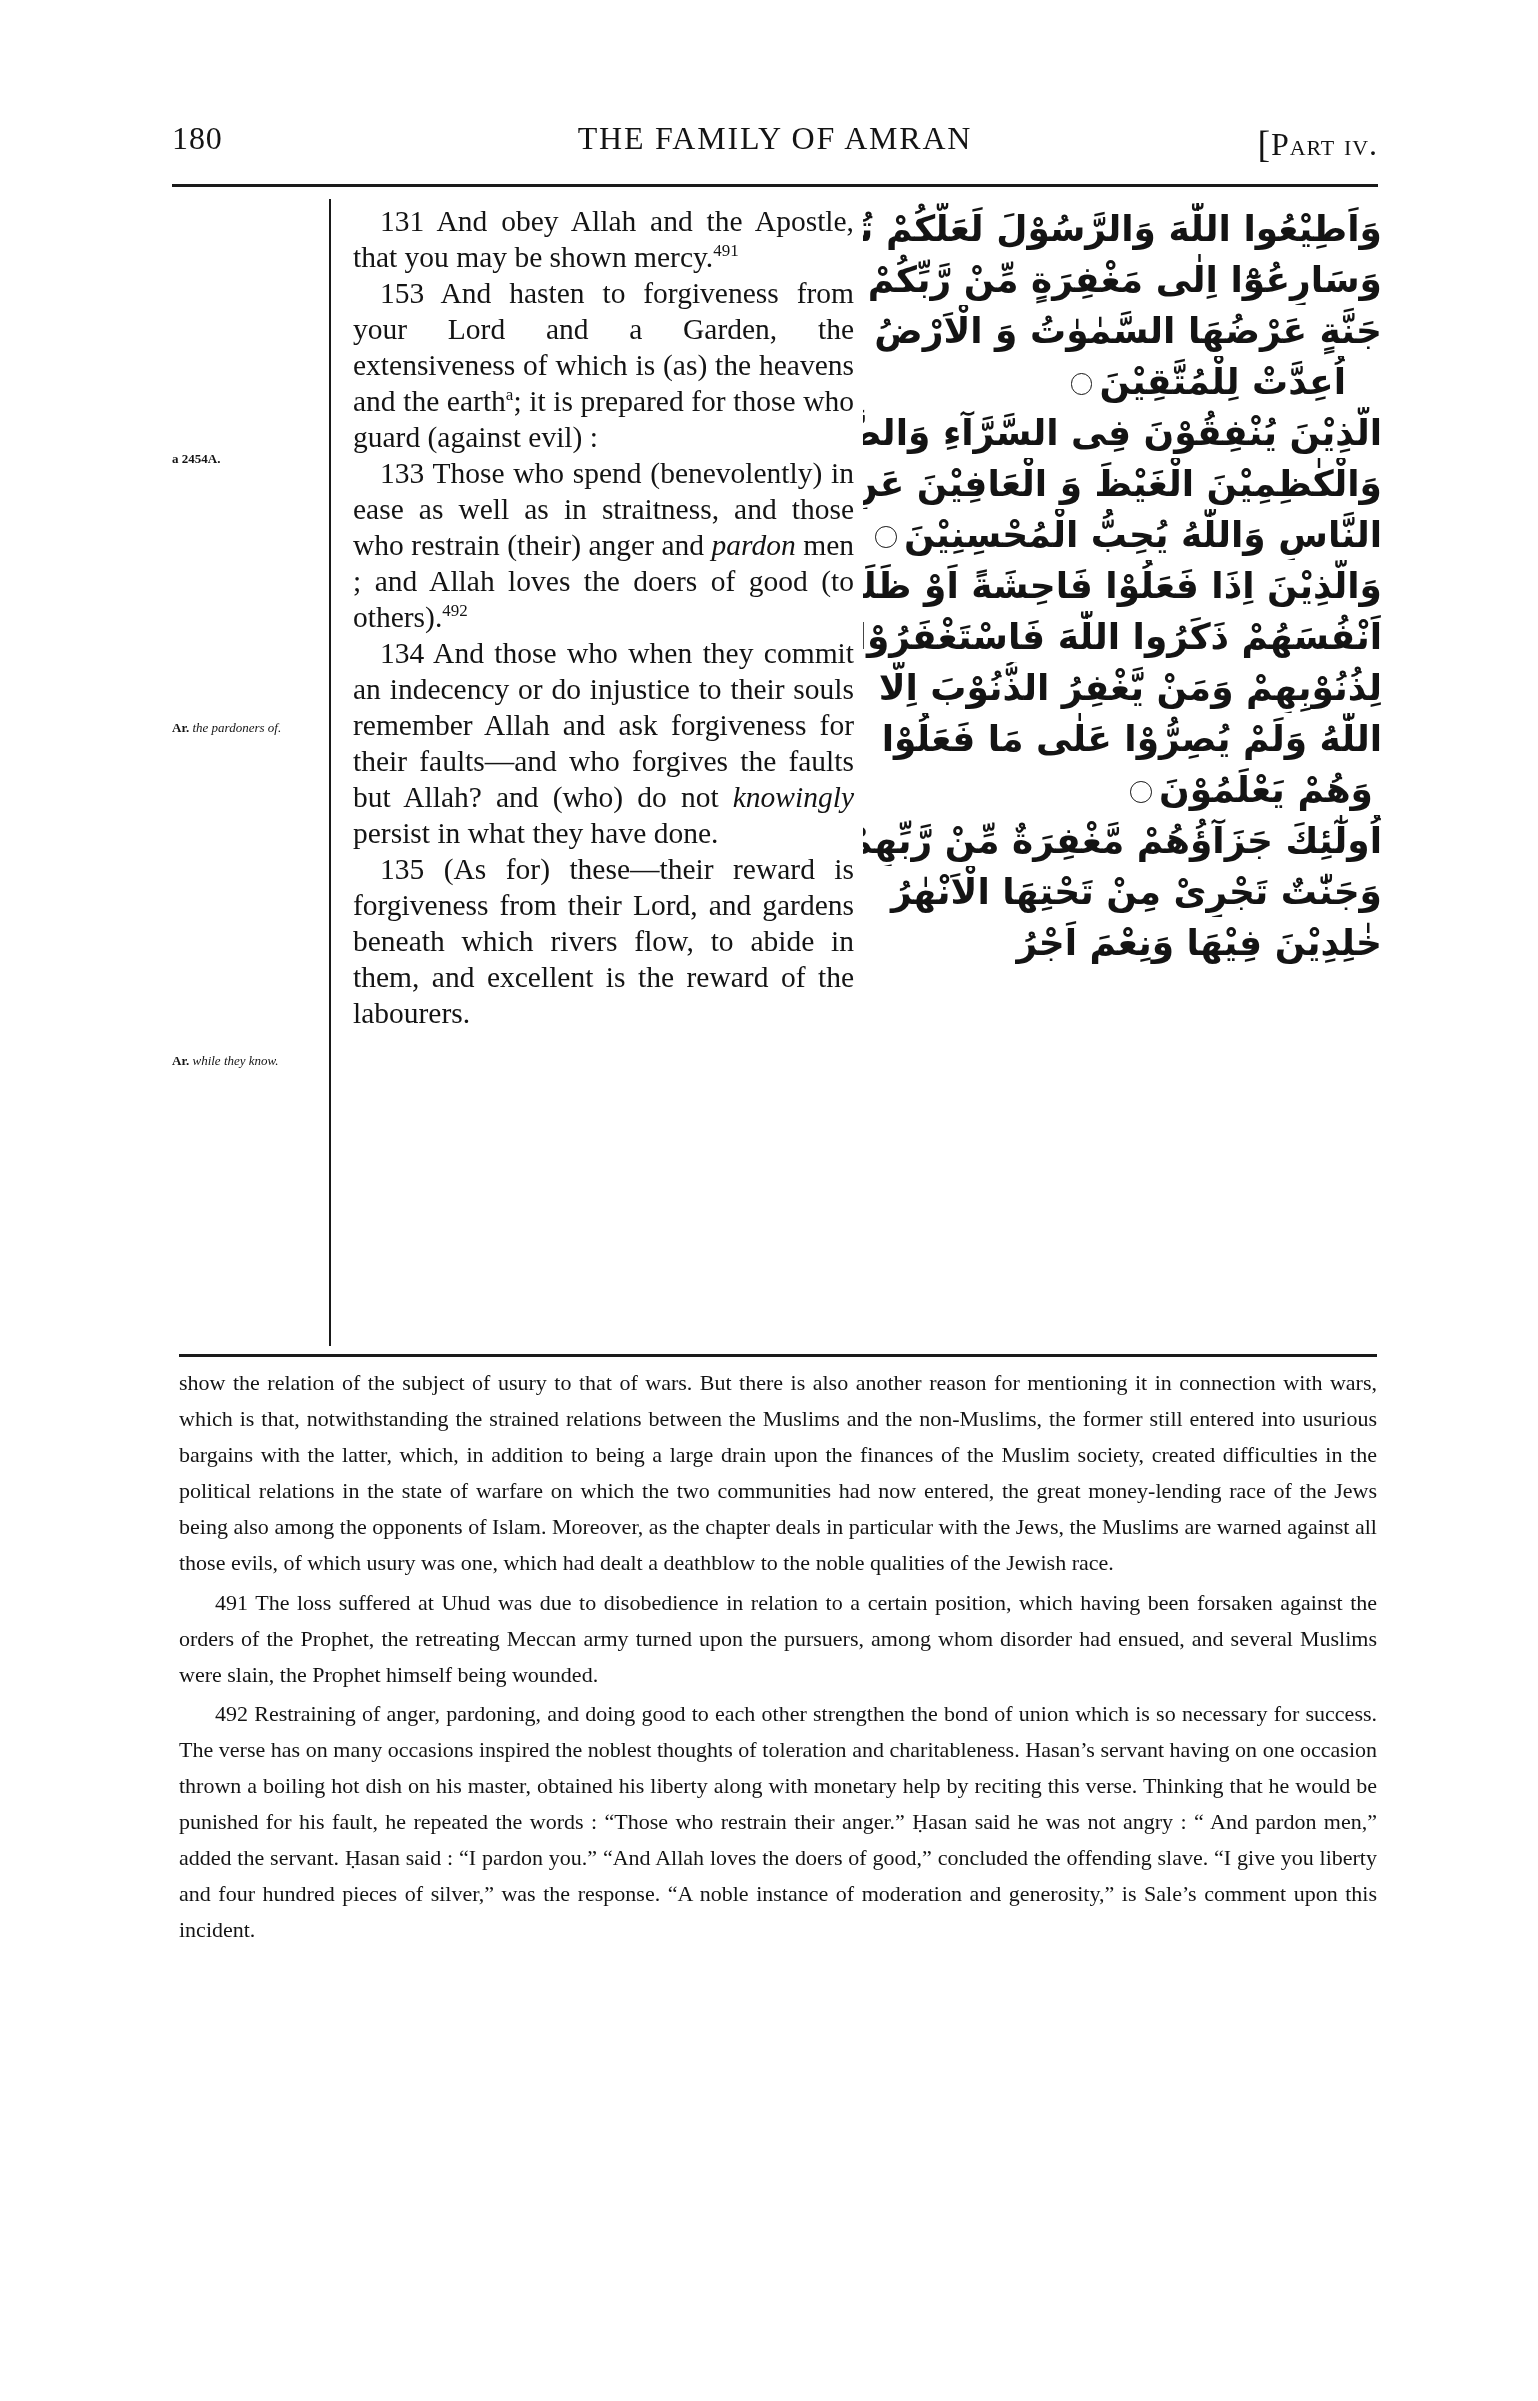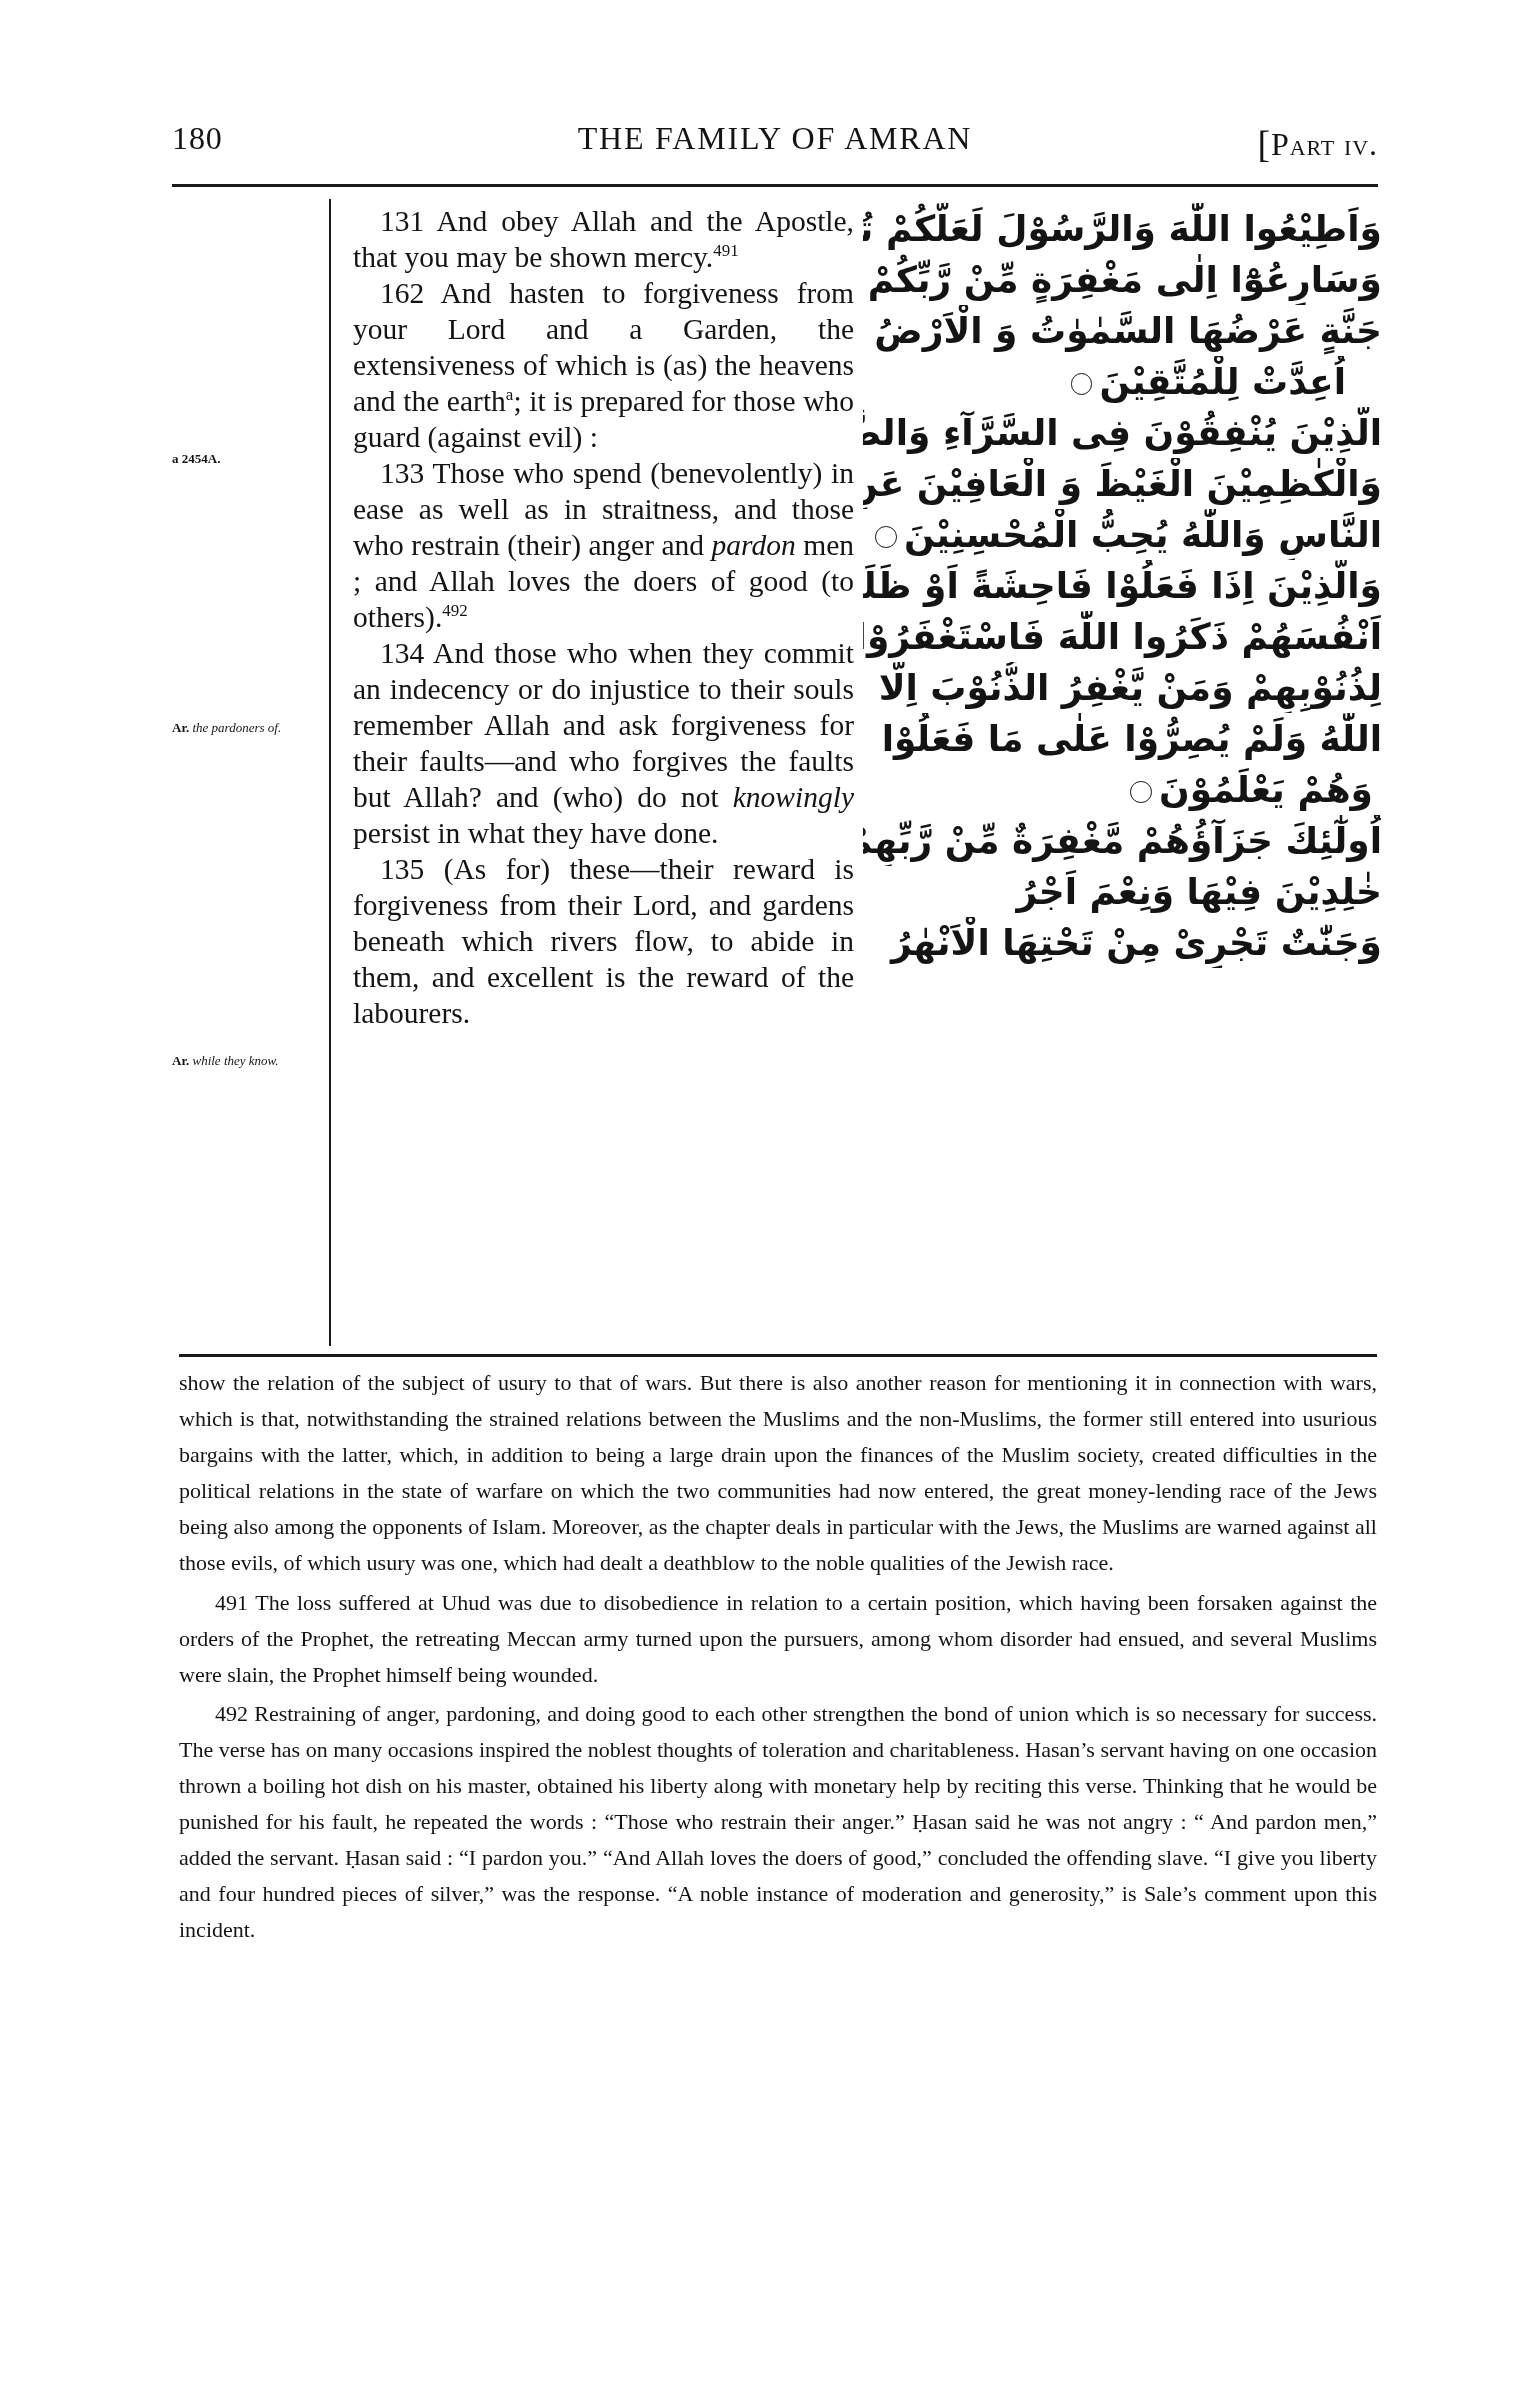--- a/index.html
+++ b/index.html
@@ -67,21 +67,21 @@
       <i style="display:inline; padding:0;">while they know.</i>
     </div>
   </div>
 
   <div class="english">
     <p>
       <span>131</span>
       <span>And obey Allah and the Apostle, that you may be shown mercy.</span><sup>491</sup>
     </p>
     <p>
-      <span>162</span>
+      <span>153</span>
       <span>And hasten to forgiveness from your Lord and a Garden, the extensiveness of which is (as) the heavens and the earth</span><sup>a</sup><span>; it is prepared for those who guard (against evil) :</span>
     </p>
     <p>
       <span>133</span>
       <span>Those who spend (benevolently) in ease as well as in straitness, and those who restrain (their) anger and</span>
       <i>pardon</i>
       <span>men ; and Allah loves the doers of good (to others).</span><sup>492</sup>
     </p>
     <p>
       <span>134</span>
@@ -102,22 +102,22 @@
     <span class="aline" style="padding-right:36px;"><span>اُعِدَّتْ لِلْمُتَّقِيْنَ</span><span class="marker"></span></span>
     <span class="aline">الَّذِيْنَ يُنْفِقُوْنَ فِى السَّرَّآءِ وَالضَّرَّآءِ</span>
     <span class="aline">وَالْكٰظِمِيْنَ الْغَيْظَ وَ الْعَافِيْنَ عَنِ</span>
     <span class="aline"><span>النَّاسِ وَاللّٰهُ يُحِبُّ الْمُحْسِنِيْنَ</span><span class="marker"></span></span>
     <span class="aline">وَالَّذِيْنَ اِذَا فَعَلُوْا فَاحِشَةً اَوْ ظَلَمُوْٓا</span>
     <span class="aline">اَنْفُسَهُمْ ذَكَرُوا اللّٰهَ فَاسْتَغْفَرُوْا</span>
     <span class="aline">لِذُنُوْبِهِمْ وَمَنْ يَّغْفِرُ الذُّنُوْبَ اِلَّا</span>
     <span class="aline">اللّٰهُ وَلَمْ يُصِرُّوْا عَلٰى مَا فَعَلُوْا</span>
     <span class="aline" style="padding-right:9px;"><span>وَهُمْ يَعْلَمُوْنَ</span><span class="marker"></span></span>
     <span class="aline">اُولٰٓئِكَ جَزَآؤُهُمْ مَّغْفِرَةٌ مِّنْ رَّبِّهِمْ</span>
+    <span class="aline">وَجَنّٰتٌ تَجْرِىْ مِنْ تَحْتِهَا الْاَنْهٰرُ</span>
     <span class="aline">خٰلِدِيْنَ فِيْهَا وَنِعْمَ اَجْرُ</span>
-    <span class="aline">وَجَنّٰتٌ تَجْرِىْ مِنْ تَحْتِهَا الْاَنْهٰرُ</span>
   </div>
 
   <div class="rule-h" style="left:179px; top:1350px; width:1198px;"></div>
 
   <div class="footnotes">
     <p>show the relation of the subject of usury to that of wars.  But there is also another reason for mentioning it in connection with wars, which is that, notwithstanding the strained relations between the Muslims and the non-Muslims, the former still entered into usurious bargains with the latter, which, in addition to being a large drain upon the finances of the Muslim society, created difficulties in the political relations in the state of warfare on which the two communities had now entered, the great money-lending race of the Jews being also among the opponents of Islam.  Moreover, as the chapter deals in particular with the Jews, the Muslims are warned against all those evils, of which usury was one, which had dealt a deathblow to the noble qualities of the Jewish race.</p>
     <p class="fn">
       <span>491</span>
       <span>The loss suffered at Uhud was due to disobedience in relation to a certain position, which having been forsaken against the orders of the Prophet, the retreating Meccan army turned upon the pursuers, among whom disorder had ensued, and several Muslims were slain, the Prophet himself being wounded.</span>
     </p>

